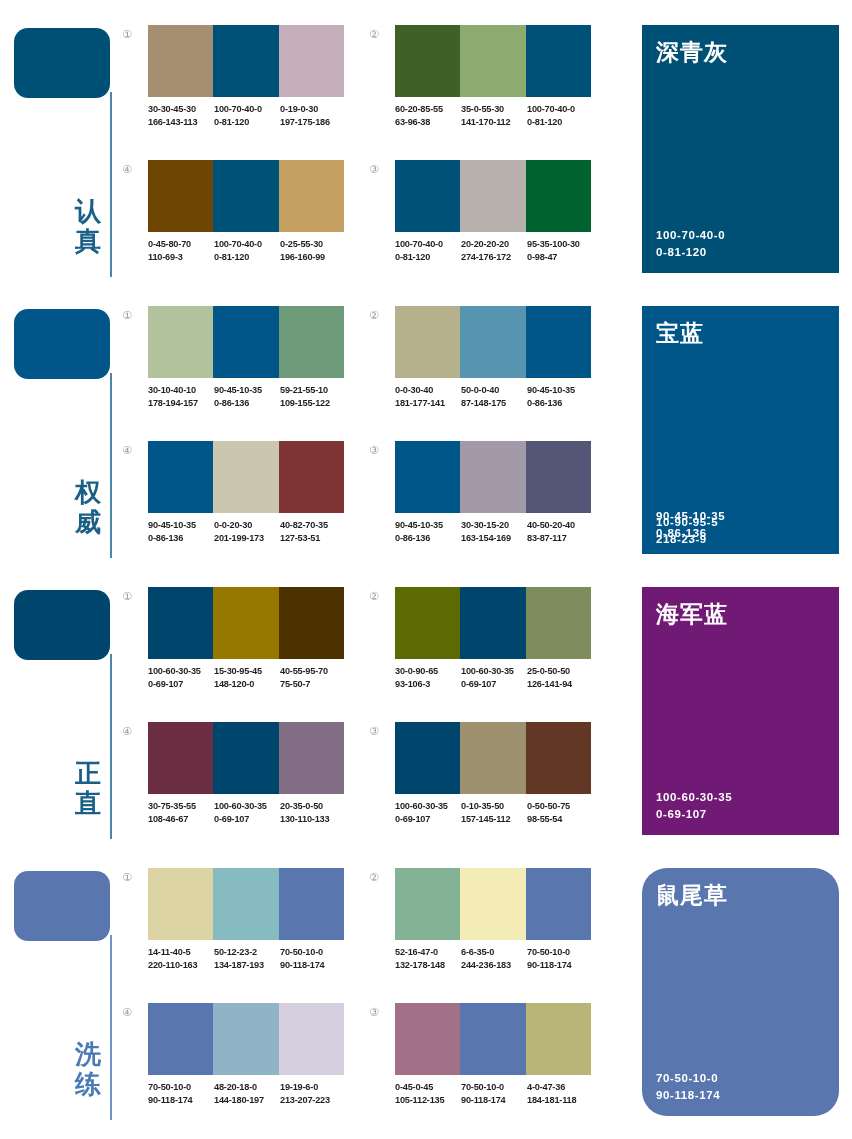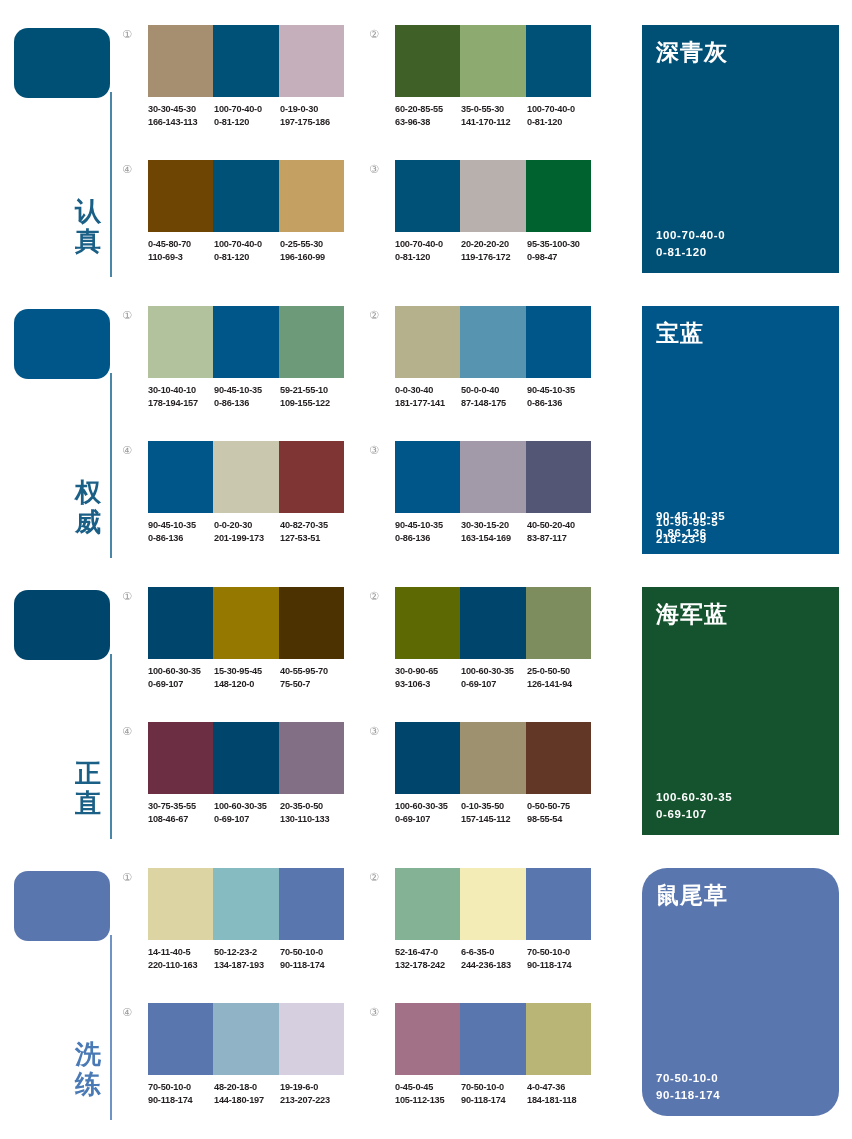--- a/index.html
+++ b/index.html
@@ -231,21 +231,21 @@
           <div class="swatch" style="background: rgb(183, 176, 172);"></div>
           <div class="swatch" style="background: rgb(0, 98, 47);"></div>
         </div>
         <div class="labels">
           <div class="lbl">
             <div>100-70-40-0</div>
             <div>0-81-120</div>
           </div>
           <div class="lbl">
             <div>20-20-20-20</div>
-            <div>119-176-172</div>
+            <div>274-176-172</div>
           </div>
           <div class="lbl">
             <div>95-35-100-30</div>
             <div>0-98-47</div>
           </div>
         </div>
       </div>
       <div class="bigswatch" style="background: rgb(0, 80, 117);">
         <div class="bigname">深青灰</div>
         <div class="bigcode">100-70-40-0
@@ -439,21 +439,21 @@
           <div class="lbl">
             <div>0-10-35-50</div>
             <div>157-145-112</div>
           </div>
           <div class="lbl">
             <div>0-50-50-75</div>
             <div>98-55-54</div>
           </div>
         </div>
       </div>
-      <div class="bigswatch" style="background: #14532d;">
+      <div class="bigswatch" style="background: #701a75;">
         <div class="bigname">海军蓝</div>
         <div class="bigcode">100-60-30-35
 0-69-107</div>
       </div>
     </div>
     <div class="section" style="top: 843px;">
       <div class="keytile" style="background: rgb(90, 118, 174);"></div>
       <div class="stem" style="background: rgb(111, 147, 196);"></div>
       <div class="mood" style="color: rgb(74, 122, 181);">洗
 练</div>
@@ -482,21 +482,21 @@
       <div class="combo c2">
         <div class="num">②</div>
         <div class="swatches">
           <div class="swatch" style="background: rgb(132, 178, 148);"></div>
           <div class="swatch" style="background: rgb(244, 236, 183);"></div>
           <div class="swatch" style="background: rgb(90, 118, 174);"></div>
         </div>
         <div class="labels">
           <div class="lbl">
             <div>52-16-47-0</div>
-            <div>132-178-242</div>
+            <div>132-178-148</div>
           </div>
           <div class="lbl">
             <div>6-6-35-0</div>
             <div>244-236-183</div>
           </div>
           <div class="lbl">
             <div>70-50-10-0</div>
             <div>90-118-174</div>
           </div>
         </div>

